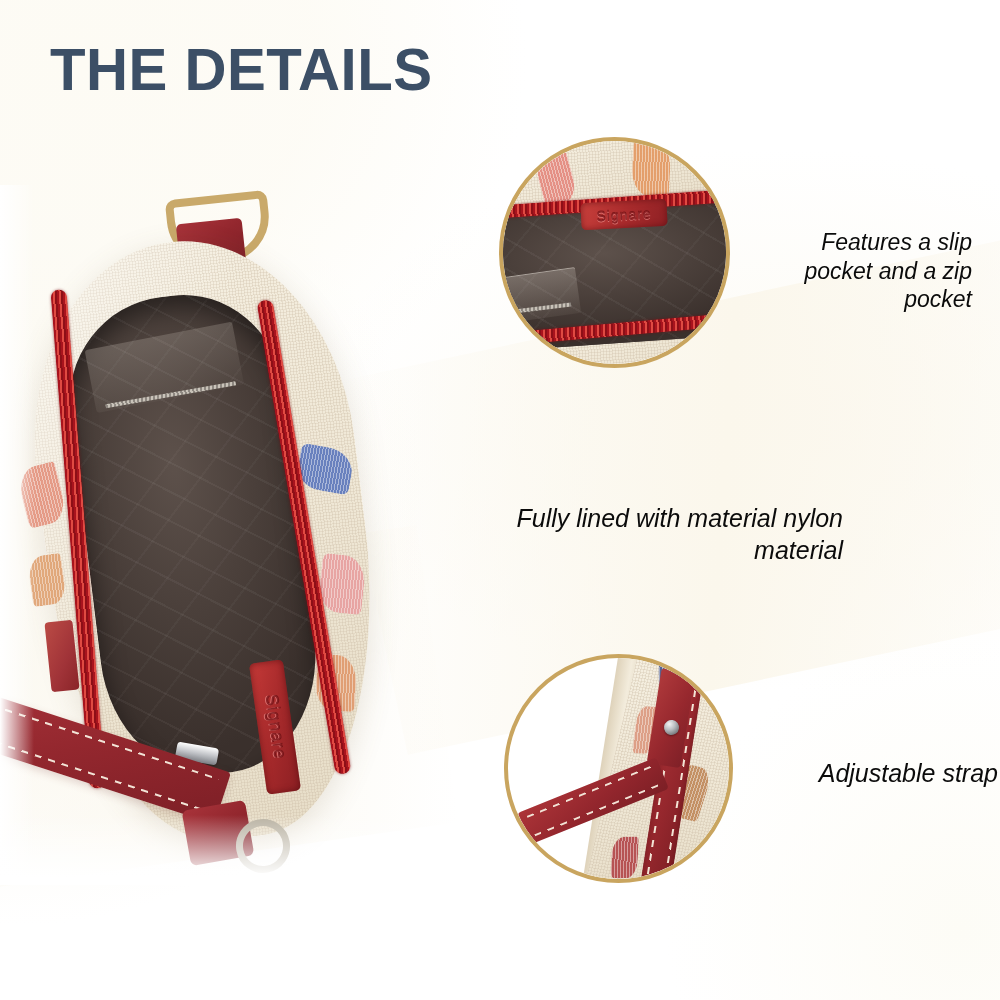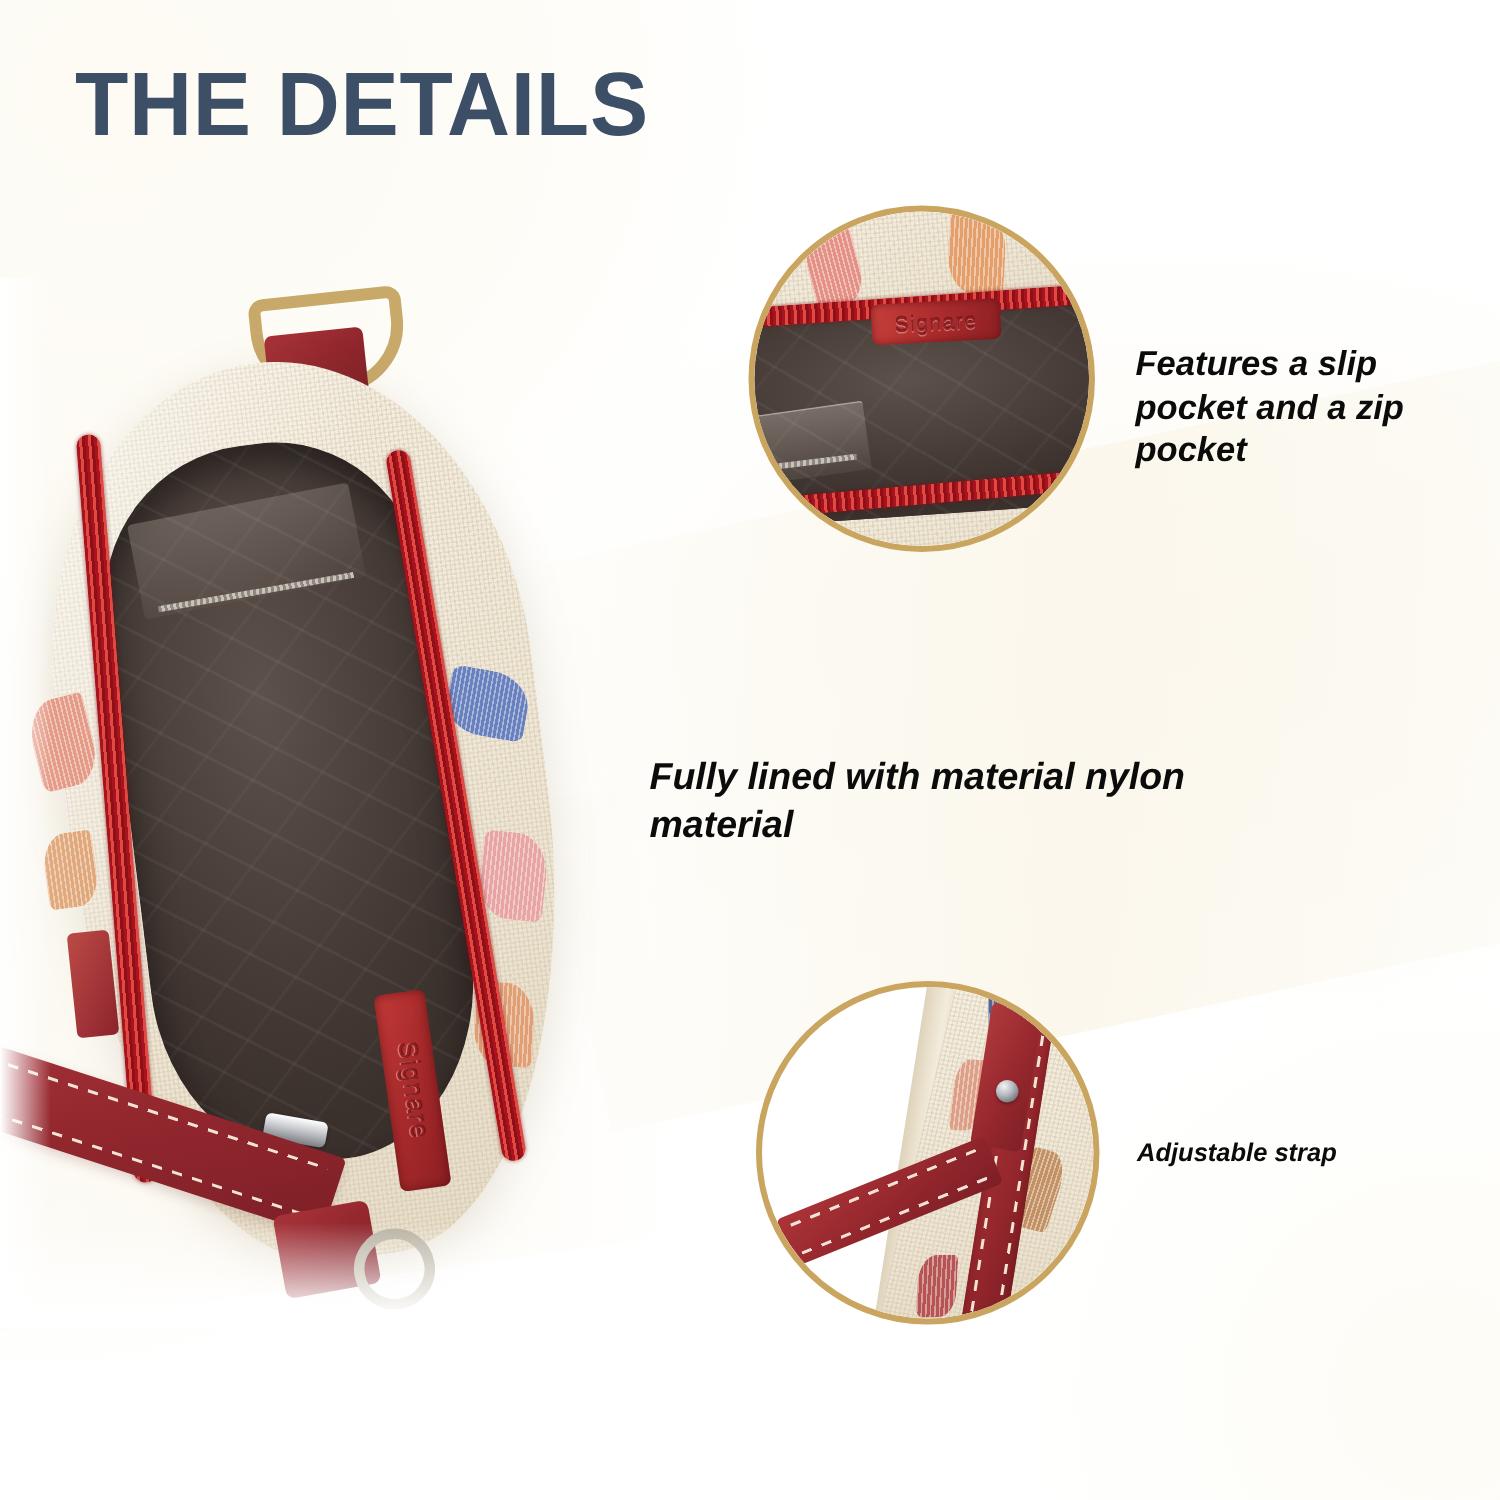--- a/index.html
+++ b/index.html
@@ -63,41 +63,42 @@
     transform: scaleX(0.97);
     transform-origin: left center;
   }
 
   
   .caption {
     position: absolute;
     font-style: italic;
     color: #0b0b0b;
     font-family: "Liberation Sans", sans-serif;
-    font-weight: 700;
+    font-weight: 400;
+    text-align: right;
   }
   .caption-top {
     left: 757px;
     top: 228px;
     width: 215px;
     font-size: 23px;
     line-height: 1.24;
   }
   .caption-mid {
     left: 433px;
     top: 502px;
     width: 410px;
     font-size: 25px;
     line-height: 1.28;
   }
   .caption-bottom {
     left: 758px;
     top: 758px;
     width: 240px;
-    font-size: 17px;
+    font-size: 25px;
     line-height: 1.25;
   }
 
   
   .callout {
     position: absolute;
     border-radius: 50%;
     border: 4px solid #C9A55F;
     background: #ffffff;
     overflow: hidden;

